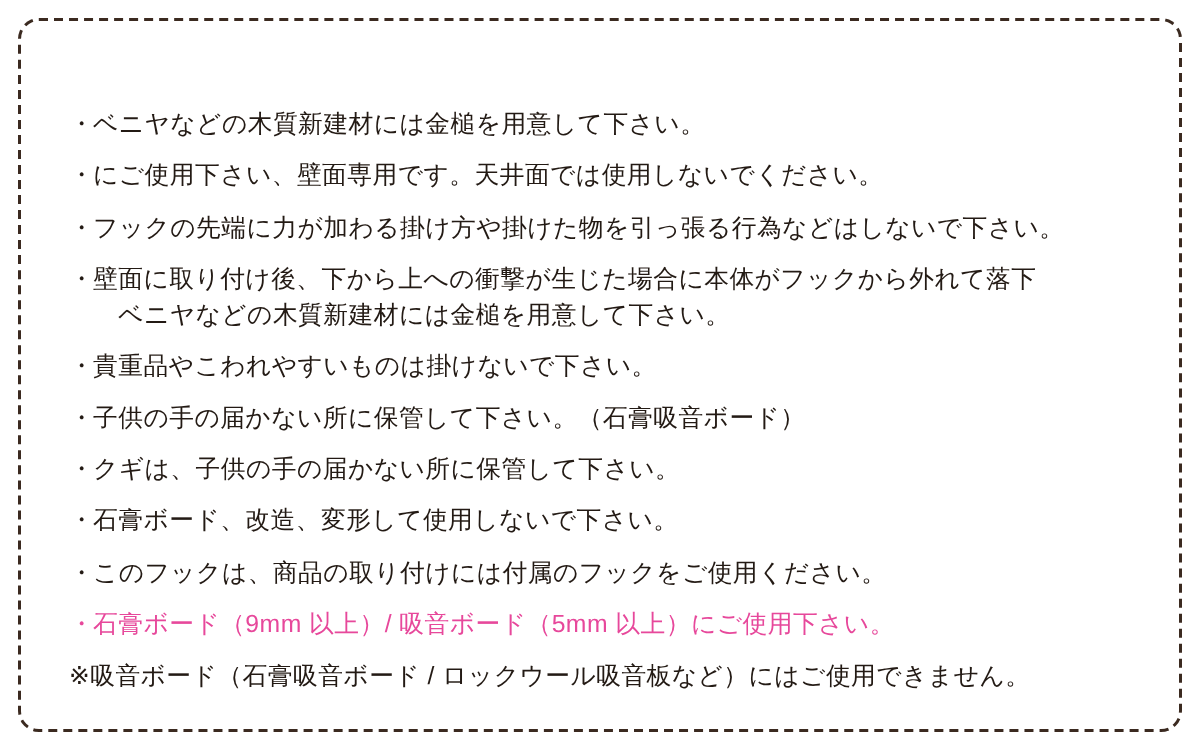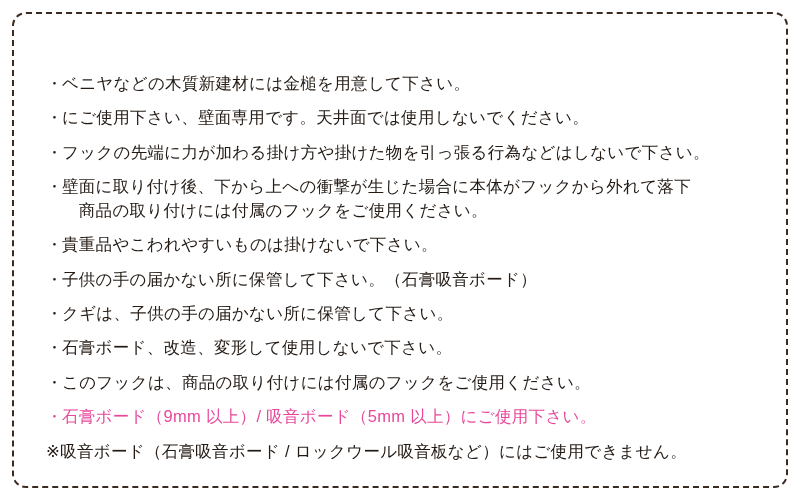--- a/index.html
+++ b/index.html
@@ -131,21 +131,21 @@
       <span class="bullet">・</span>
       <span class="item-text">にご使用下さい、壁面専用です。天井面では使用しないでください。</span>
     </div>
     <div class="item">
       <span class="bullet">・</span>
       <span class="item-text">フックの先端に力が加わる掛け方や掛けた物を引っ張る行為などはしないで下さい。</span>
     </div>
     <div class="item">
       <span class="bullet">・</span>
       <span class="item-text">壁面に取り付け後、下から上への衝撃が生じた場合に本体がフックから外れて落下
-　商品の取り付けには付属のフックをご使用ください。</span>
+　ベニヤなどの木質新建材には金槌を用意して下さい。</span>
     </div>
     <div class="item">
       <span class="bullet">・</span>
       <span class="item-text">貴重品やこわれやすいものは掛けないで下さい。</span>
     </div>
     <div class="item">
       <span class="bullet">・</span>
       <span class="item-text">子供の手の届かない所に保管して下さい。（石膏吸音ボード）</span>
     </div>
     <div class="item">

